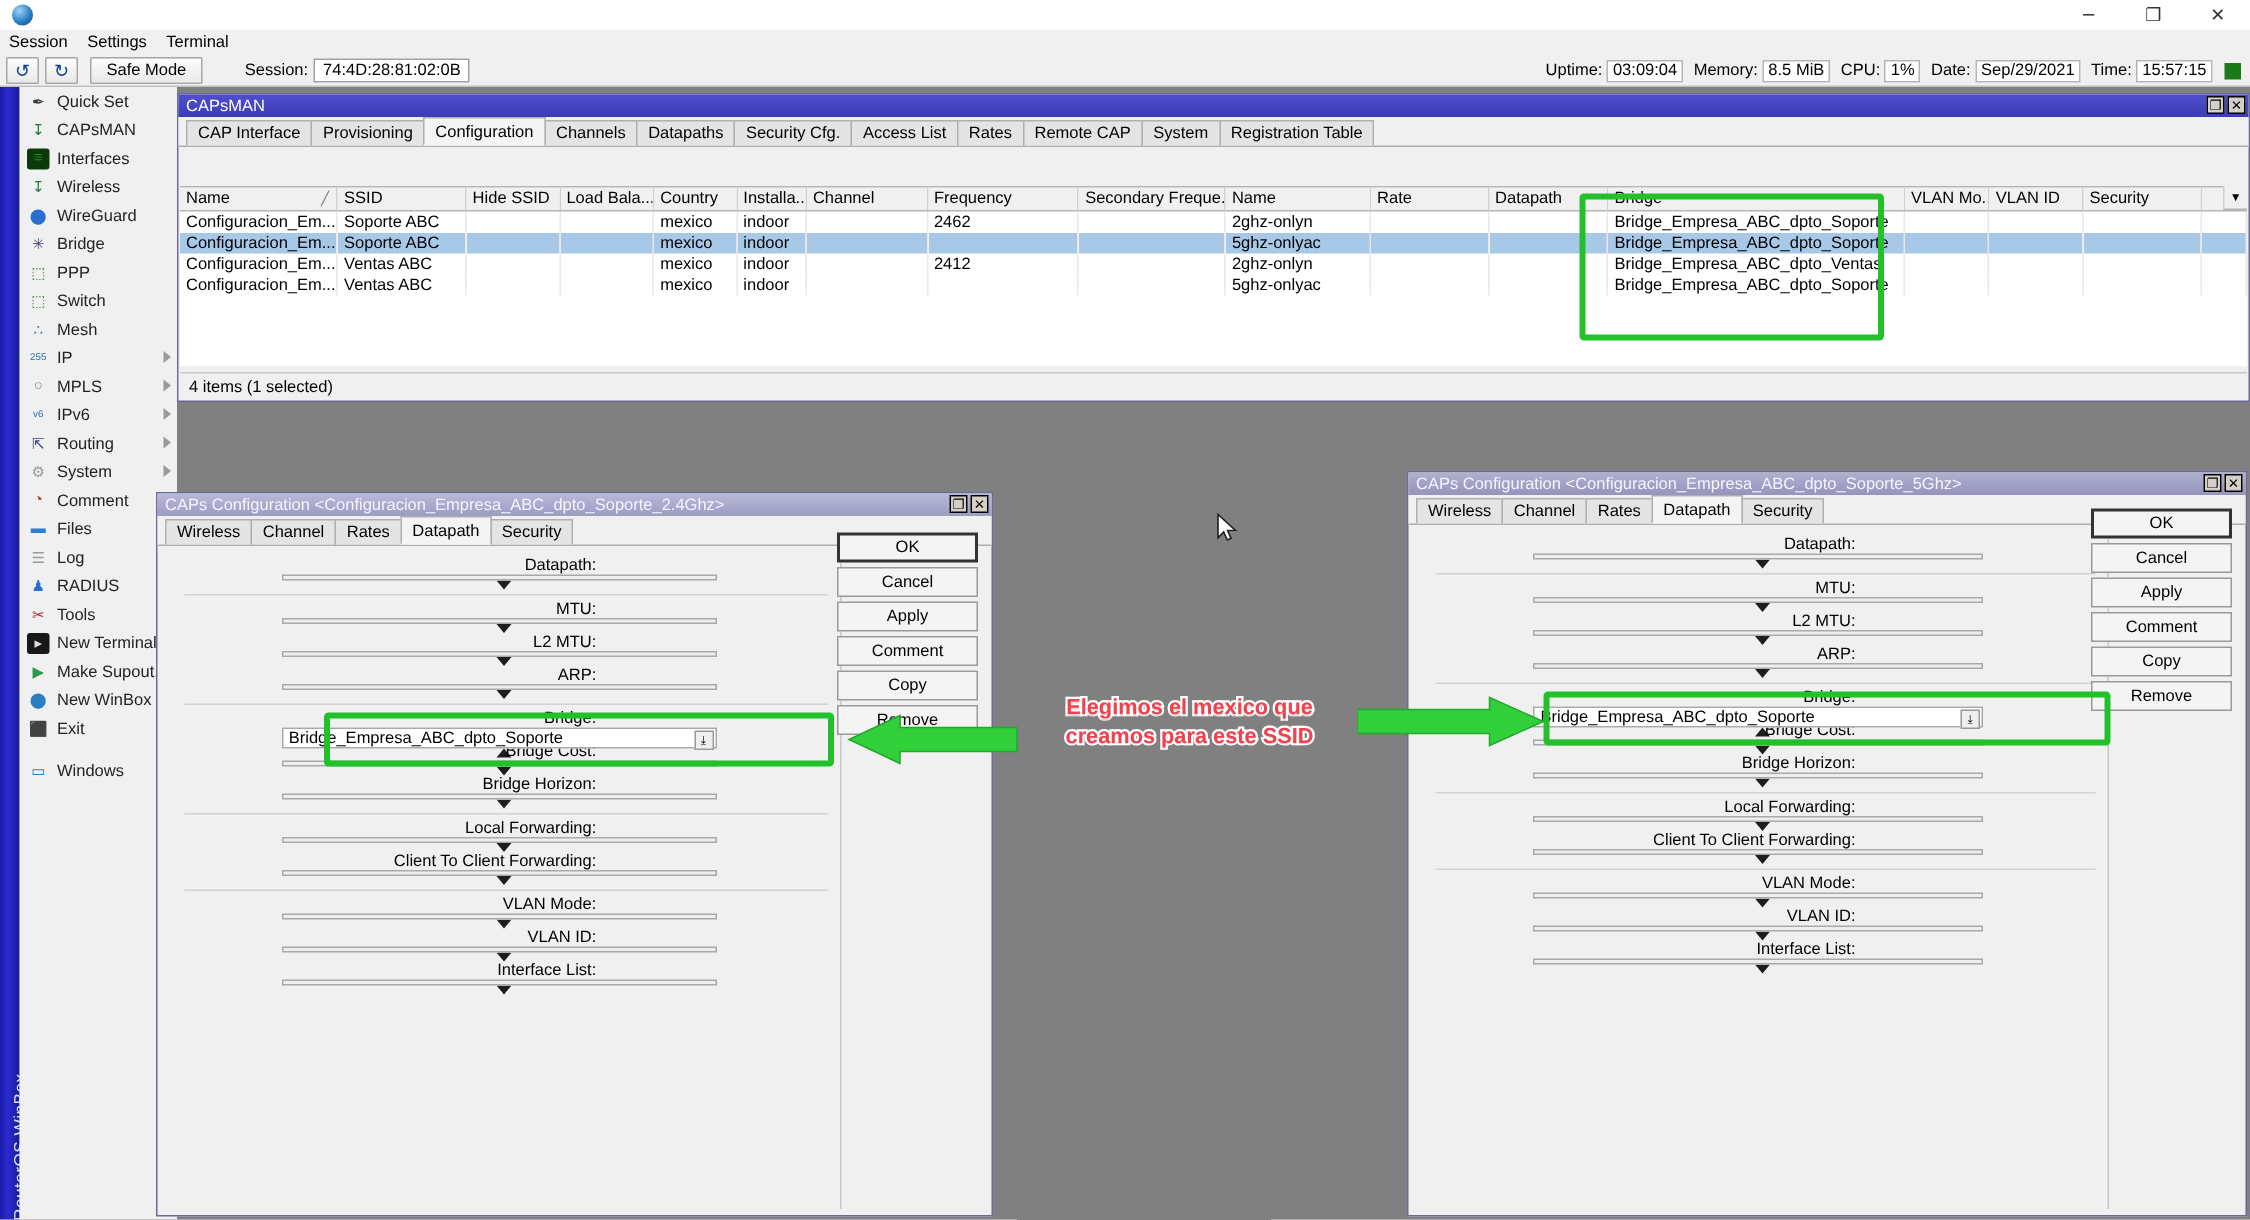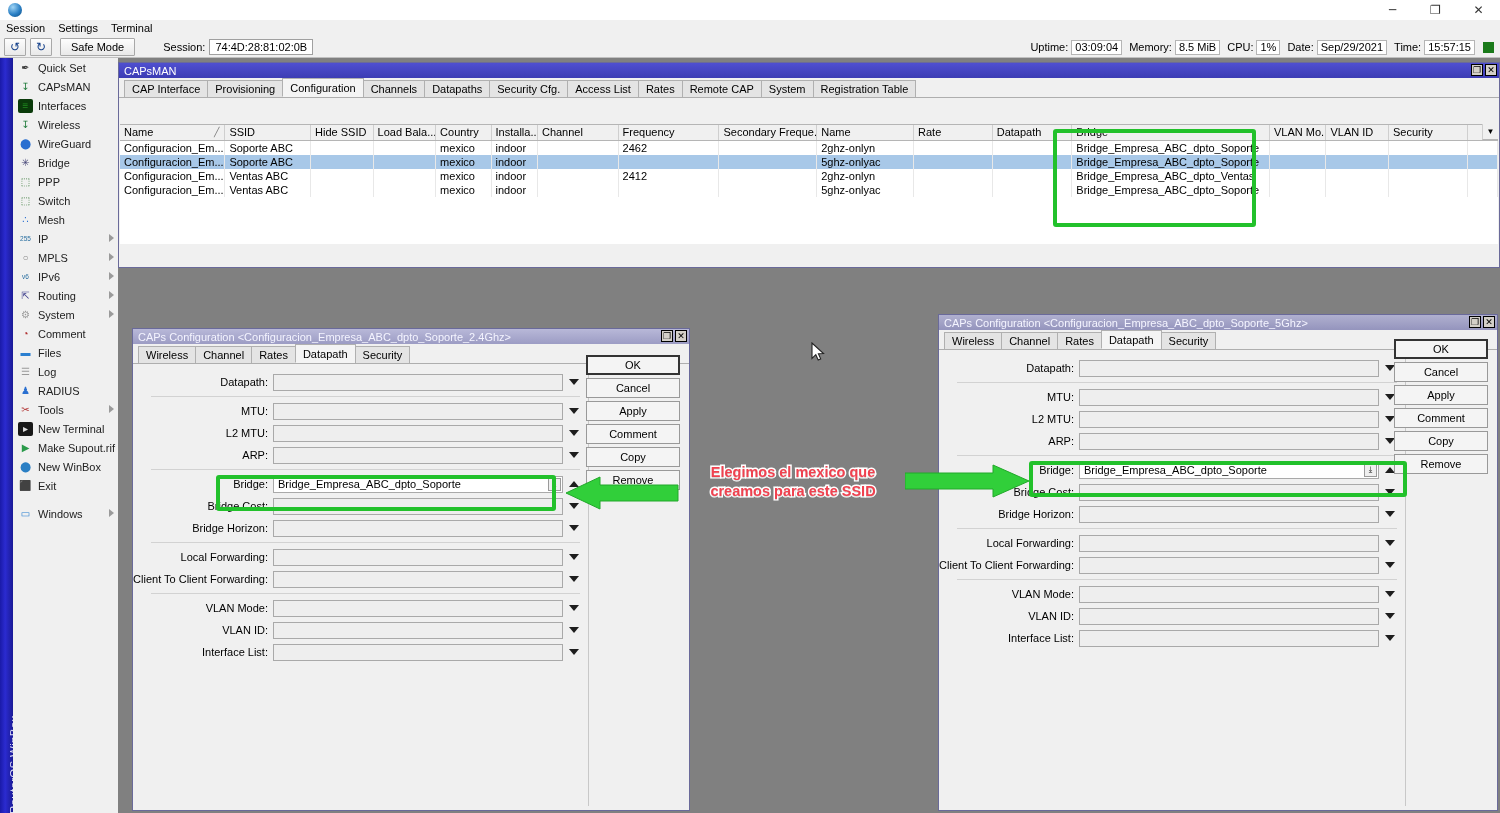--- a/index.html
+++ b/index.html
@@ -170,21 +170,21 @@
   #green-box-table{
     position:absolute; left:1053px; top:129px; width:203px; height:98px;
     border:4px solid #22c12b; border-radius:3px; pointer-events:none; z-index:20;
   }
 
   
   .dlg{ position:absolute; background:#f0f0f0; border:1px solid #6a6a9a; }
   .dlg .winbar{ background:linear-gradient(#b8b8d8,#9c9cc4); color:#f4f4ff; }
   .dlg.active .winbar{ background:linear-gradient(#b0b0cf,#9494bd); }
   .form{ position:absolute; left:0; right:0; }
-  .row{ display:flex; align-items:center; height:22px; }
+  .row{ display:flex; align-items:center; height:22px;flex-direction:column; }
   .row .lbl{ text-align:right; font-size:11px; padding-right:5px; }
   .fld{
     height:17px; border:1px solid #a9a9a9; background:#eeeeee; position:relative;
     display:flex; align-items:center; padding-left:4px; font-size:11px;
   }
   .fld.filled{ background:#ffffff; }
   .caret{
     width:0;height:0;border-left:5px solid transparent;border-right:5px solid transparent;
     border-top:6px solid #1d1d1d; margin-left:6px; flex:none;
   }
@@ -501,24 +501,27 @@
             <td style="width: 56px;"></td>
             <td style="width: 62px;"></td>
             <td style="width: 78px;"></td>
             <td style="width: 30px;"></td>
           </tr>
         </tbody>
     </table>
   </div>
   <div id="hdr-scroll">▼</div>
 
+  <div id="statusline">
+    <span>4 items (1 selected)</span>
+  </div>
 </div>
 <div id="green-box-table"></div>
 
-<div class="dlg" id="dlg-left" style="left:132px; top:328px; width:558px; height:483px;">
+<div class="dlg" id="dlg-left" style="left:104px; top:328px; width:558px; height:483px;">
   <div class="winbar">
     <span>CAPs Configuration &lt;Configuracion_Empresa_ABC_dpto_Soporte_2.4Ghz&gt;</span>
     <span class="ctrls">
       <b>❐</b>
       <b>✕</b>
     </span>
   </div>
   <div class="tabs" id="dlgL-tabs">
       <div class="tab">Wireless</div>
       <div class="tab">Channel</div>

